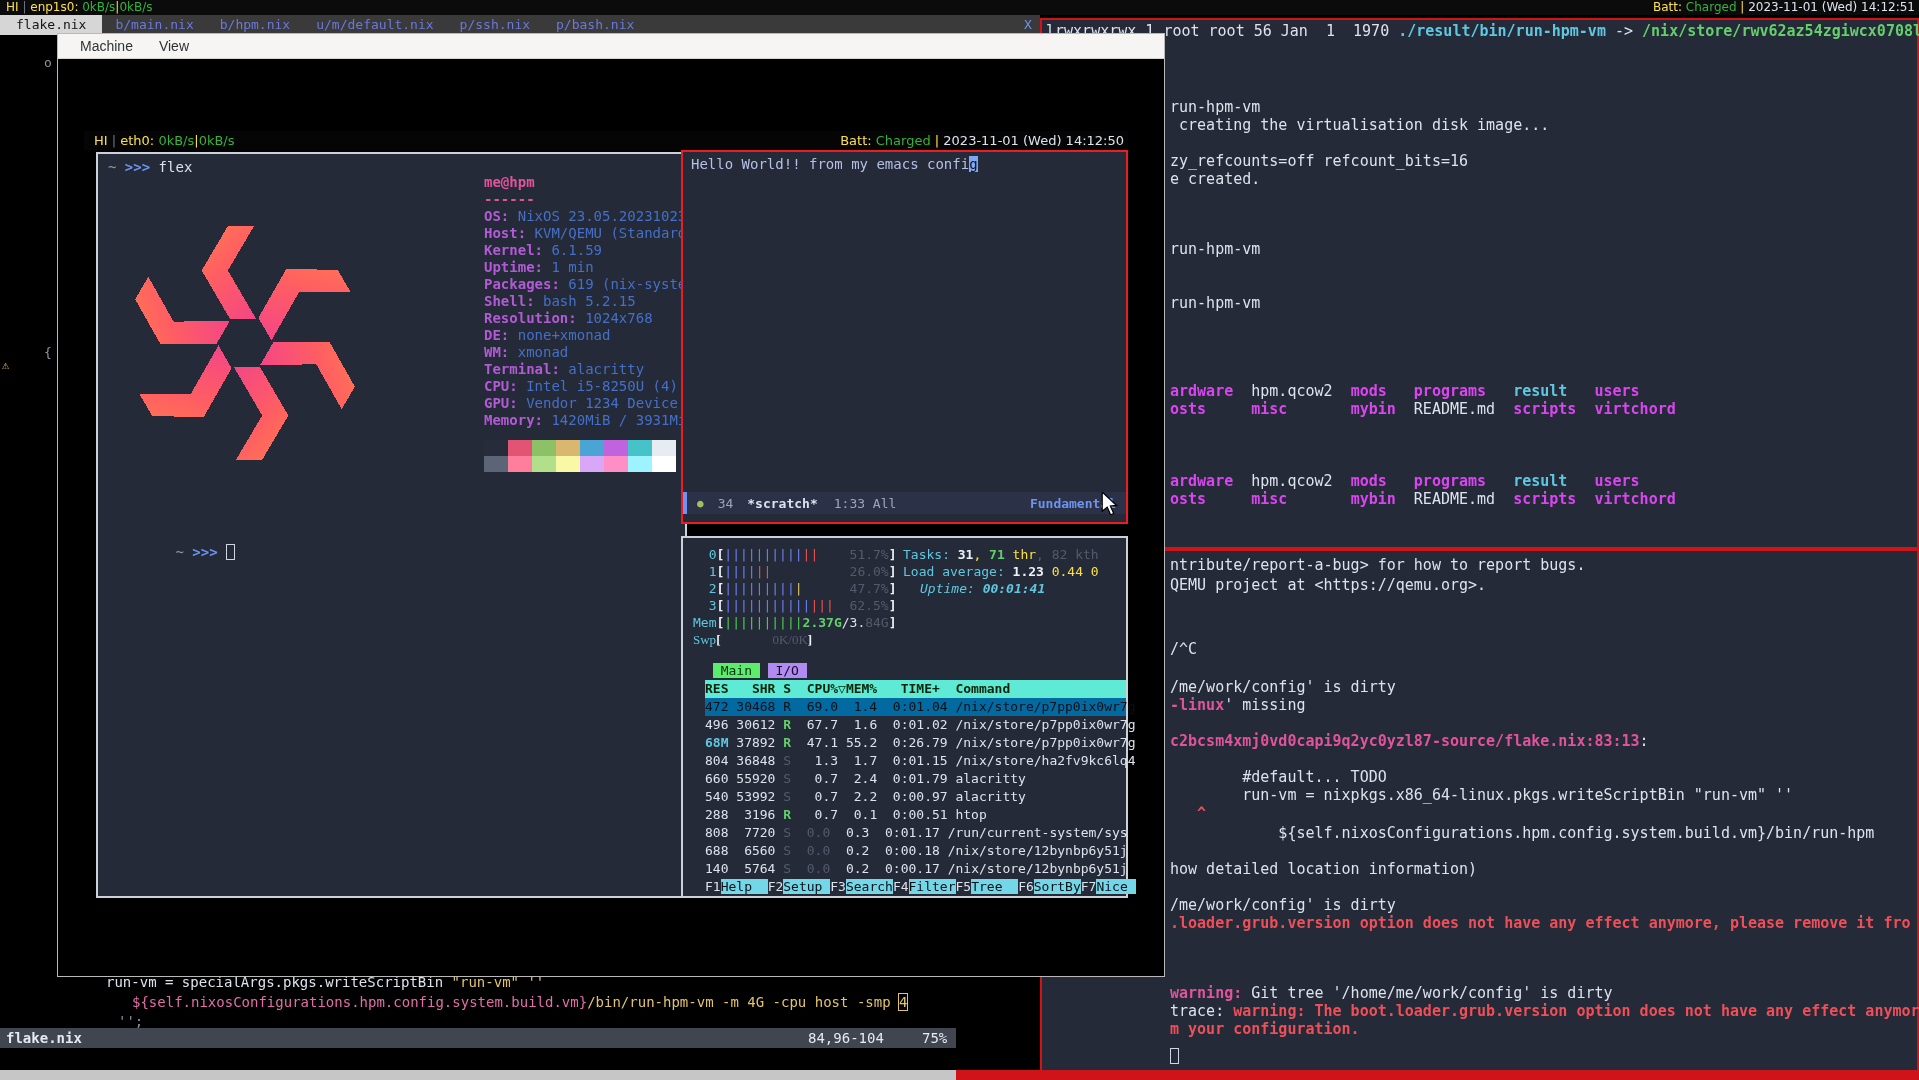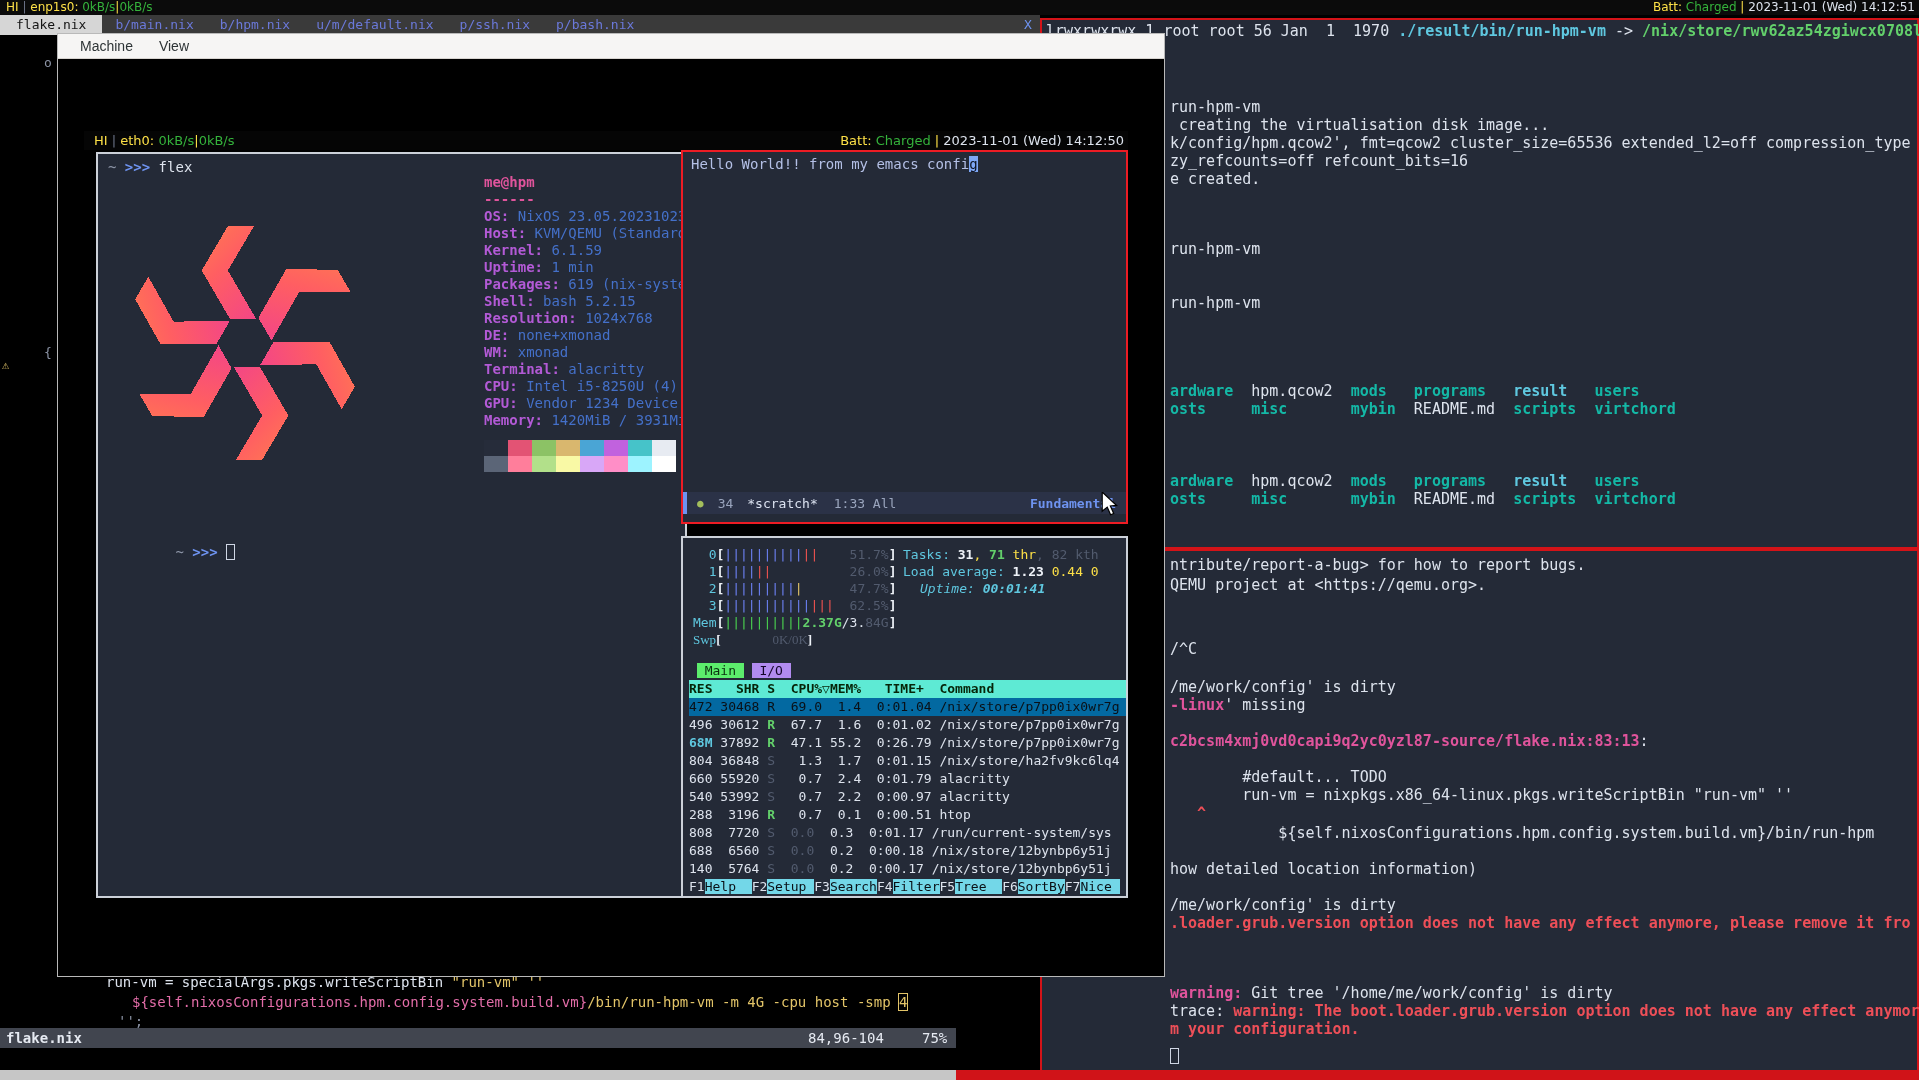--- a/index.html
+++ b/index.html
@@ -17,21 +17,21 @@
   .c-fg  { color: #fde047; }
   .c-gry { color: #8b93a5; }
   .c-dim { color: #525b6e; }
   .c-dim2{ color: #6c7488; }
   .c-grn { color: #35b33c; }
   .c-limb{ color: #63d06b; font-weight: bold; }
   .c-cyn { color: #5fc8e0; }
   .c-bcyn{ color: #5fc8e0; font-weight: bold; }
   .c-blu { color: #4470c9; }
   .c-lblu{ color: #6e93f0; font-weight: bold; }
-  .c-pur { color: #14b8a6; font-weight: bold; }
+  .c-pur { color: #d946ef; font-weight: bold; }
   .c-mag { color: #b35ad6; font-weight: bold; }
   .c-pnk { color: #e0549c; font-weight: bold; }
   .c-pnk2{ color: #e36da8; }
   .c-red { color: #ee4f58; font-weight: bold; }
   .c-ylw { color: #e2c468; }
   .c-bw  { color: #eef2f8; font-weight: bold; }
   .c-lav { color: #b4c0e6; }
   .m-b { color: #6b80f2; } .m-r { color: #ef5350; }
   .m-y { color: #e2c468; } .m-g { color: #4ad14f; }
   .b-fnk { background: #73d7e8; color: #0a1016; }
@@ -69,21 +69,21 @@
                   padding-left: 22px; }
   #guest-bar { left: 26px; top: 97px; width: 1044px; height: 19px; background: #050505;
                font-family: "DejaVu Sans", sans-serif; font-size: 13px; line-height: 19px; }
   .gwin { position: absolute; background: #242a37; border: 2px solid #ccd1d9; }
   #g-emacs { border-color: #ed1c24; }
   
   #em-modeline { position: absolute; left: 0; top: 340px; width: 443px; height: 22px;
                  background: #2b3247; display: flex; align-items: center; font-size: 13px;
                  color: #9aa5bd; border-left: 4px solid #6e93f0; }
   
-  .hrow { white-space: pre; font-size: 13px; line-height: 18px; color: #dde3ed; }
+  .hrow { white-space: pre; font-size: 13px; line-height: 18px; color: #dde3ed; margin-left: 16px; }
   .hrow.hdr { background: #5eead4; color: #062408; font-weight: bold; }
   .hrow.sel { background: #0369a1; color: #0a1016; }
   #mouse { left: 1100px; top: 492px; z-index: 30; }
 </style>
 </head>
 <body>
 
 <div id="screen">
 
   <div id="topbar" class="abs">
@@ -102,21 +102,20 @@
   <div class="tab-close abs">X</div>
 
   <div class="ln f13 c-gry" style="left:44px;top:54px;">o</div>
   <div class="ln f13 c-gry" style="left:44px;top:344px;">{</div>
   <div class="ln" style="left:2px;top:358px;font-size:12px;color:#e2c468;">⚠</div>
 
   <div class="rpane" style="left:1040px;top:18px;width:879px;height:531px;">
     <div class="ln f15" style="left:4px;top:2px;"><span class="c-wht">lrwxrwxrwx 1 root root 56 Jan  1  1970 </span><span class="c-bcyn">./result/bin/run-hpm-vm</span><span class="c-wht"> -&gt; </span><span class="c-limb">/nix/store/rwv62az54zgiwcx0708li0n19fky0</span></div>
     <div class="ln f15" style="left:128px;top:78px;"><span class="c-wht">run-hpm-vm</span></div>
     <div class="ln f15" style="left:128px;top:96px;"><span class="c-wht"> creating the virtualisation disk image...</span></div>
-    <div class="ln f15" style="left:128px;top:114px;"><span class="c-wht">k/config/hpm.qcow2', fmt=qcow2 cluster_size=65536 extended_l2=off compression_type</span></div>
     <div class="ln f15" style="left:128px;top:132px;"><span class="c-wht">zy_refcounts=off refcount_bits=16</span></div>
     <div class="ln f15" style="left:128px;top:150px;"><span class="c-wht">e created.</span></div>
     <div class="ln f15" style="left:128px;top:220px;"><span class="c-wht">run-hpm-vm</span></div>
     <div class="ln f15" style="left:128px;top:274px;"><span class="c-wht">run-hpm-vm</span></div>
     <div class="ln f15" style="left:128px;top:362px;"><span class="c-pur">ardware</span><span class="c-wht">  </span><span class="c-wht">hpm.qcow2</span><span class="c-wht">  </span><span class="c-pur">mods</span><span class="c-wht">   </span><span class="c-pur">programs</span><span class="c-wht">   </span><span class="c-bcyn">result</span><span class="c-wht">   </span><span class="c-pur">users</span></div>
     <div class="ln f15" style="left:128px;top:380px;"><span class="c-pur">osts</span><span class="c-wht">     </span><span class="c-pur">misc</span><span class="c-wht">       </span><span class="c-pur">mybin</span><span class="c-wht">  </span><span class="c-wht">README.md</span><span class="c-wht">  </span><span class="c-pur">scripts</span><span class="c-wht">  </span><span class="c-pur">virtchord</span></div>
     <div class="ln f15" style="left:128px;top:452px;"><span class="c-pur">ardware</span><span class="c-wht">  </span><span class="c-wht">hpm.qcow2</span><span class="c-wht">  </span><span class="c-pur">mods</span><span class="c-wht">   </span><span class="c-pur">programs</span><span class="c-wht">   </span><span class="c-bcyn">result</span><span class="c-wht">   </span><span class="c-pur">users</span></div>
     <div class="ln f15" style="left:128px;top:470px;"><span class="c-pur">osts</span><span class="c-wht">     </span><span class="c-pur">misc</span><span class="c-wht">       </span><span class="c-pur">mybin</span><span class="c-wht">  </span><span class="c-wht">README.md</span><span class="c-wht">  </span><span class="c-pur">scripts</span><span class="c-wht">  </span><span class="c-pur">virtchord</span></div>
   </div>
 
@@ -227,21 +226,21 @@
       <div class="ln f14" style="left:10px;top:373px;">
         <span><span class="c-gry">~</span><span class="c-lblu"> &gt;&gt;&gt; </span></span><span class="hollow"></span>
       </div>
     </div>
 
     <div class="gwin" id="g-emacs" style="left:623px;top:116px;width:447px;height:374px;">
       <div class="ln f14" style="left:8px;top:4px;"><span class="c-lav">Hello World!! from my emacs confi</span><span class="b-ecur">g</span></div>
       <div id="em-modeline">
         <span style="color:#a3be5c;margin-left:10px;font-size:11px;">●</span>
         <span style="margin-left:14px;">34</span>
-        <span style="margin-left:14px;color:#dbe2f0;font-weight:normal;">*scratch*</span>
+        <span style="margin-left:14px;color:#dbe2f0;font-weight:bold;">*scratch*</span>
         <span style="margin-left:16px;">1:33 All</span>
         <span style="margin-left:auto;margin-right:10px;color:#6e93f0;font-weight:bold;">Fundamental</span>
       </div>
     </div>
 
     <div class="gwin" style="left:623px;top:502px;width:447px;height:362px;">
       <div class="ln f13" style="left:10px;top:8px;"><span class="c-cyn">  0</span><span class="c-bw">[</span><span class="m-b">||||||||||</span><span class="m-r">||</span><span class="c-dim">    </span><span class="c-dim">51.7%</span><span class="c-bw">]</span></div>
       <div class="ln f13" style="left:10px;top:25px;"><span class="c-cyn">  1</span><span class="c-bw">[</span><span class="m-b">||||</span><span class="m-r">||</span><span class="c-dim">          </span><span class="c-dim">26.0%</span><span class="c-bw">]</span></div>
       <div class="ln f13" style="left:10px;top:42px;"><span class="c-cyn">  2</span><span class="c-bw">[</span><span class="m-b">|||||||||</span><span class="m-y">|</span><span class="c-dim">      </span><span class="c-dim">47.7%</span><span class="c-bw">]</span></div>
       <div class="ln f13" style="left:10px;top:59px;"><span class="c-cyn">  3</span><span class="c-bw">[</span><span class="m-b">|||||||||||</span><span class="m-r">|||</span><span class="c-dim">  </span><span class="c-dim">62.5%</span><span class="c-bw">]</span></div>

